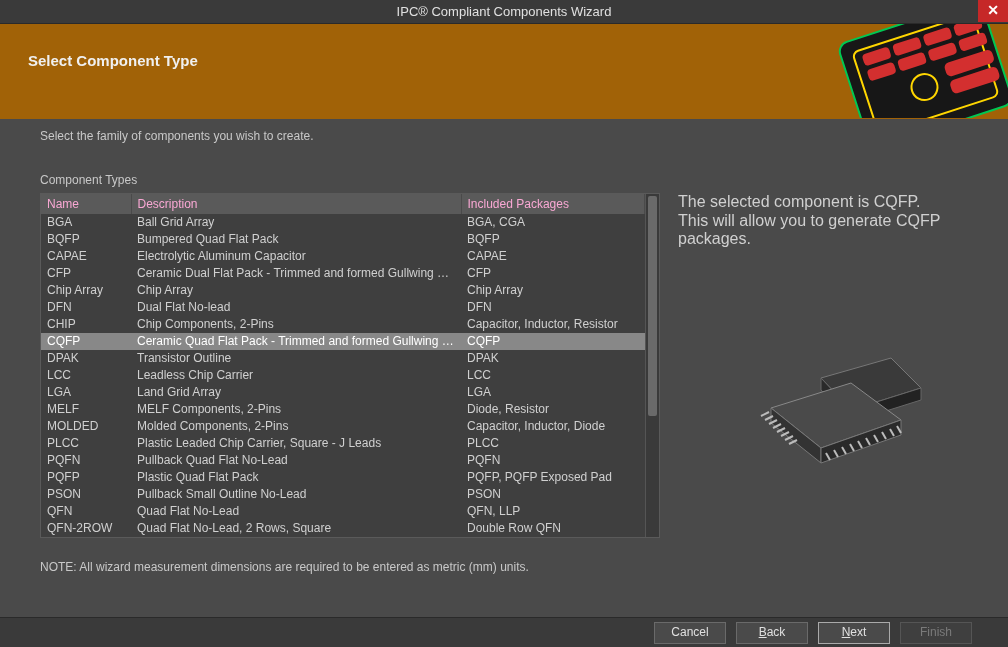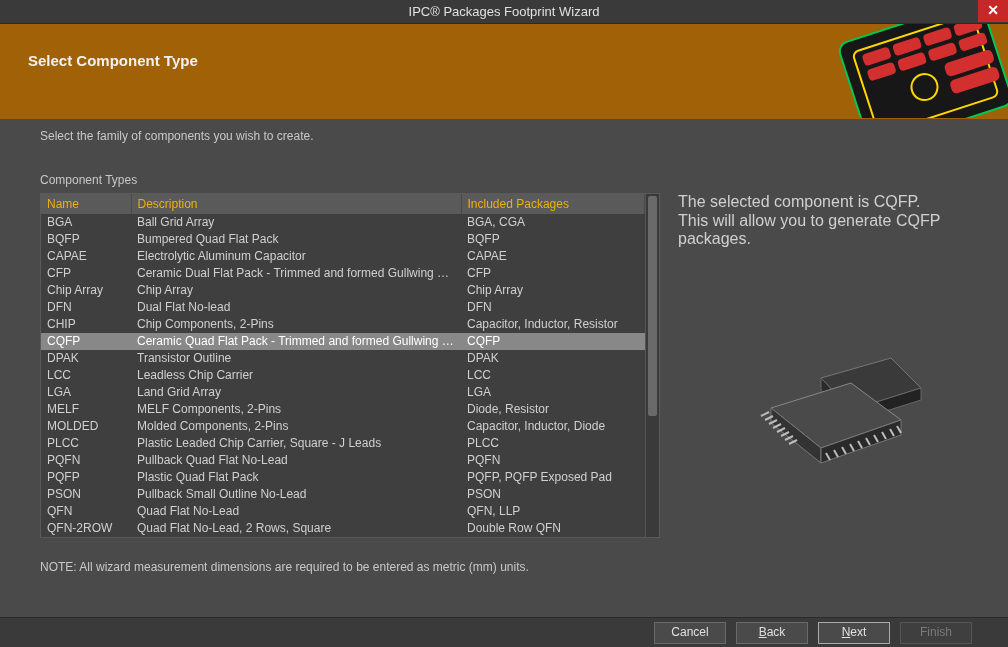--- a/index.html
+++ b/index.html
@@ -89,21 +89,21 @@
     flex: 1;
     overflow: hidden;
   }
   .tbl {
     width: 100%;
     border-collapse: collapse;
     table-layout: fixed;
   }
   .tbl th {
     background: #5a5a5a;
-    color: #eab308;
+    color: #f9a8d4;
     font-weight: normal;
     text-align: left;
     padding: 3px 6px;
     border-right: 1px solid #4a4a4a;
     font-size: 12px;
   }
   .tbl td {
     padding: 1px 6px;
     color: #d0d0d0;
     white-space: nowrap;
@@ -178,21 +178,21 @@
     color: #7a7a7a;
     border-color: #555;
     background: #3f3f3f;
   }
   .btn .ul { text-decoration: underline; }
 </style>
 </head>
 <body>
 
 <div class="titlebar">
-  <span>IPC® Packages Footprint Wizard</span>
+  <span>IPC® Compliant Components Wizard</span>
   <div class="close-btn">
     <span>✕</span>
   </div>
 </div>
 
 <div class="header">
   <div class="header-title">Select Component Type</div>
   <div class="header-decor">
     <svg width="230" height="95" viewBox="0 0 230 95">
       <g transform="rotate(-18 115 47)">

